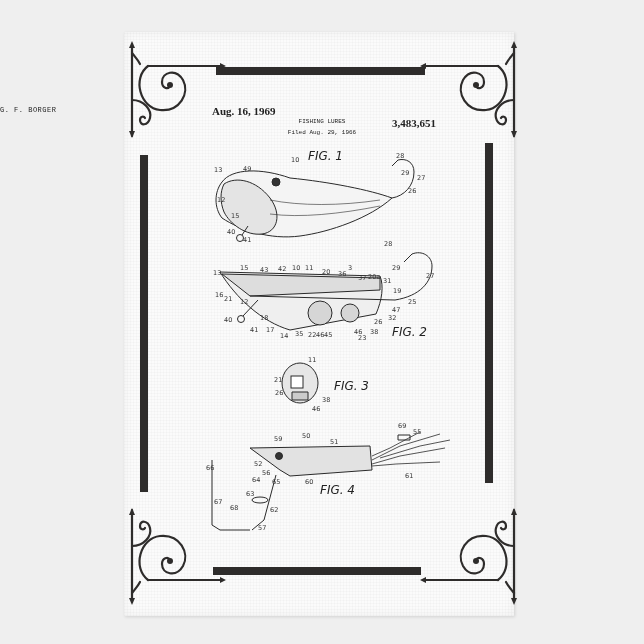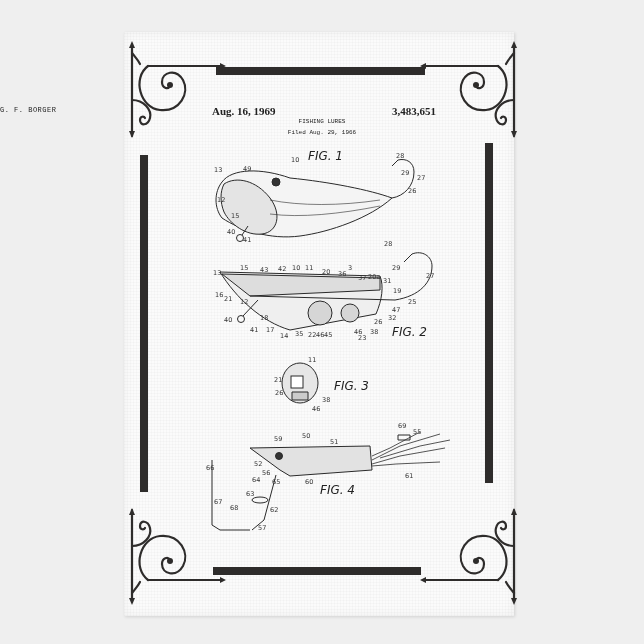--- a/index.html
+++ b/index.html
@@ -17,21 +17,21 @@
       repeating-linear-gradient(0deg, rgba(0,0,0,0.018) 0 1px, transparent 1px 3px),
       repeating-linear-gradient(90deg, rgba(0,0,0,0.018) 0 1px, transparent 1px 3px);
   }
   .bar { position:absolute; background:#2e2c2b; }
   .corner { position:absolute; width:100px; height:100px; }
   .hdr { position:absolute; color:#222; }
   .hdr-date { left:212px; top:105px; font-size:11px; font-weight:bold; }
   .hdr-name { left:0; width:544px; text-align:left; top:106px; font-size:7px; font-family:"Liberation Mono", monospace; font-weight:normal; letter-spacing:0.5px; }
   .hdr-title { left:0; width:644px; text-align:center; top:118px; font-size:6px; font-family:"Liberation Mono", monospace; }
   .hdr-filed { left:0; width:644px; text-align:center; top:129px; font-size:6px; font-family:"Liberation Mono", monospace; }
-  .hdr-num { left:392px; top:105px; font-size:11px; font-weight:bold;text-align:right; }
+  .hdr-num { left:392px; top:117px; font-size:11px; font-weight:bold;text-align:right; }
   .fig { position:absolute; left:0; top:0; width:644px; height:644px; }
   .figlabel { font-family:"DejaVu Sans", sans-serif; font-style:italic; font-size:12px; fill:#222; }
   .ref { font-family:"DejaVu Sans", sans-serif; font-size:6.5px; fill:#333; }
 </style>
 </head>
 <body>
 
 <div class="towel"></div>
 
 <div class="bar" style="left:216px;top:67px;width:209px;height:8px;"></div>

